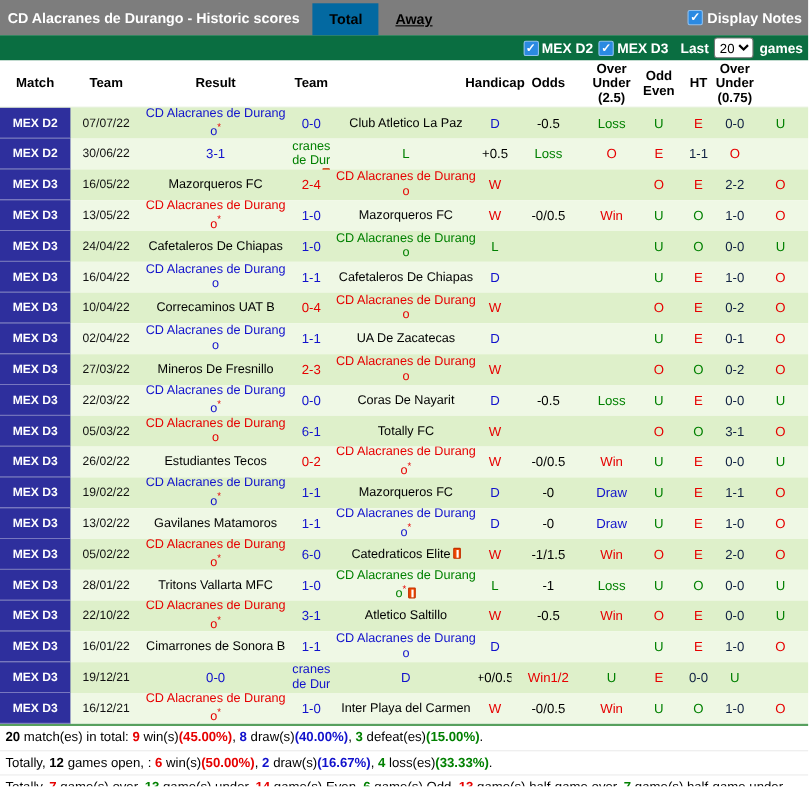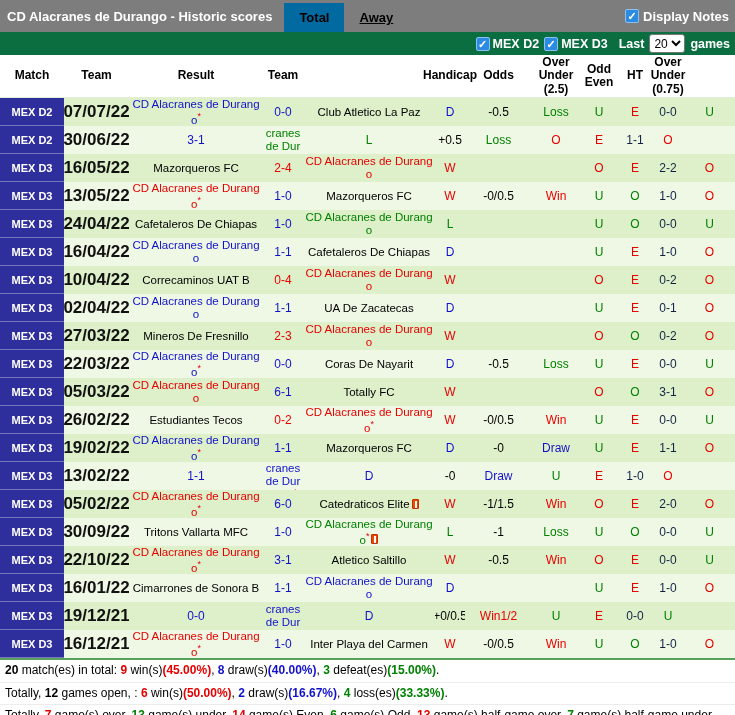--- a/index.html
+++ b/index.html
@@ -25,21 +25,21 @@
 
   
   .grid { display:grid; grid-template-columns:64px 65px 134px 40px 132px 30px 67px 48px 38px 34px 32px 51px; }
   .thead { background:#fff; font-weight:bold; font-size:12px; border-bottom:1px solid #e2efd4; }
   .hc { display:flex; align-items:center; justify-content:center; text-align:center; white-space:pre-line; height:42px; line-height:1.12; padding:0 1px; }
   .trow { height:28px; font-size:12px; }
   .trow.odd { background:#def0ca; }
   .trow.even { background:#eff8e5; }
   .c { display:flex; align-items:center; justify-content:center; text-align:center; overflow:hidden; }
   .badge { background:#2e2f9d; color:#fff; font-weight:bold; font-size:11px; box-shadow: inset 0 -1px 0 rgba(255,255,255,0.35); }
-  .date { font-size:17px; color:#111;font-weight:bold; }
+  .date { font-size:11px; color:#111; }
   .team { font-size:11.5px; line-height:1.12; word-break:break-all; padding:0 2px; }
   sup.star { color:#e60000; font-size:9px; }
   .card { width:7px; height:10px; background:#f04800; border:1px solid #c23000; border-radius:1px; display:inline-block; vertical-align:-1px; margin-left:2px; position:relative; }
   .card::before { content:""; position:absolute; left:2px; top:1px; width:2px; height:7px; background:#fff; }
 
   
   .summary { border-top:2px solid #57a05e; background:#fff; font-size:12px; }
   .sline { padding:3px 5px 3px 5px; border-bottom:1px solid #ececec; line-height:1.3; white-space:nowrap; }
 </style>
 </head>
@@ -320,20 +320,23 @@
         <div class="c">-0</div>
         <div class="c" style="color: rgb(17, 17, 204);">Draw</div>
         <div class="c" style="color: rgb(0, 128, 0);">U</div>
         <div class="c" style="color: rgb(230, 0, 0);">E</div>
         <div class="c" style="color: rgb(17, 34, 68);">1-1</div>
         <div class="c" style="color: rgb(230, 0, 0);">O</div>
       </div>
       <div class="trow grid even">
         <div class="c badge">MEX D3</div>
         <div class="c date">13/02/22</div>
+        <div class="c team">
+          <span style="color: rgb(0, 0, 0);">Gavilanes Matamoros</span>
+        </div>
         <div class="c" style="color: rgb(17, 17, 204);">1-1</div>
         <div class="c team">
           <span style="color: rgb(17, 17, 204);">CD Alacranes de Durango<sup class="star">*</sup></span>
         </div>
         <div class="c" style="color: rgb(17, 17, 204);">D</div>
         <div class="c">-0</div>
         <div class="c" style="color: rgb(17, 17, 204);">Draw</div>
         <div class="c" style="color: rgb(0, 128, 0);">U</div>
         <div class="c" style="color: rgb(230, 0, 0);">E</div>
         <div class="c" style="color: rgb(17, 34, 68);">1-0</div>
@@ -352,21 +355,21 @@
         <div class="c" style="color: rgb(230, 0, 0);">W</div>
         <div class="c">-1/1.5</div>
         <div class="c" style="color: rgb(230, 0, 0);">Win</div>
         <div class="c" style="color: rgb(230, 0, 0);">O</div>
         <div class="c" style="color: rgb(230, 0, 0);">E</div>
         <div class="c" style="color: rgb(17, 34, 68);">2-0</div>
         <div class="c" style="color: rgb(230, 0, 0);">O</div>
       </div>
       <div class="trow grid even">
         <div class="c badge">MEX D3</div>
-        <div class="c date">30/09/22</div>
+        <div class="c date">28/01/22</div>
         <div class="c team">
           <span style="color: rgb(0, 0, 0);">Tritons Vallarta MFC</span>
         </div>
         <div class="c" style="color: rgb(17, 17, 204);">1-0</div>
         <div class="c team">
           <span style="color: rgb(0, 128, 0);">CD Alacranes de Durango<sup class="star">*</sup><span class="card"></span></span>
         </div>
         <div class="c" style="color: rgb(0, 128, 0);">L</div>
         <div class="c">-1</div>
         <div class="c" style="color: rgb(0, 128, 0);">Loss</div>

